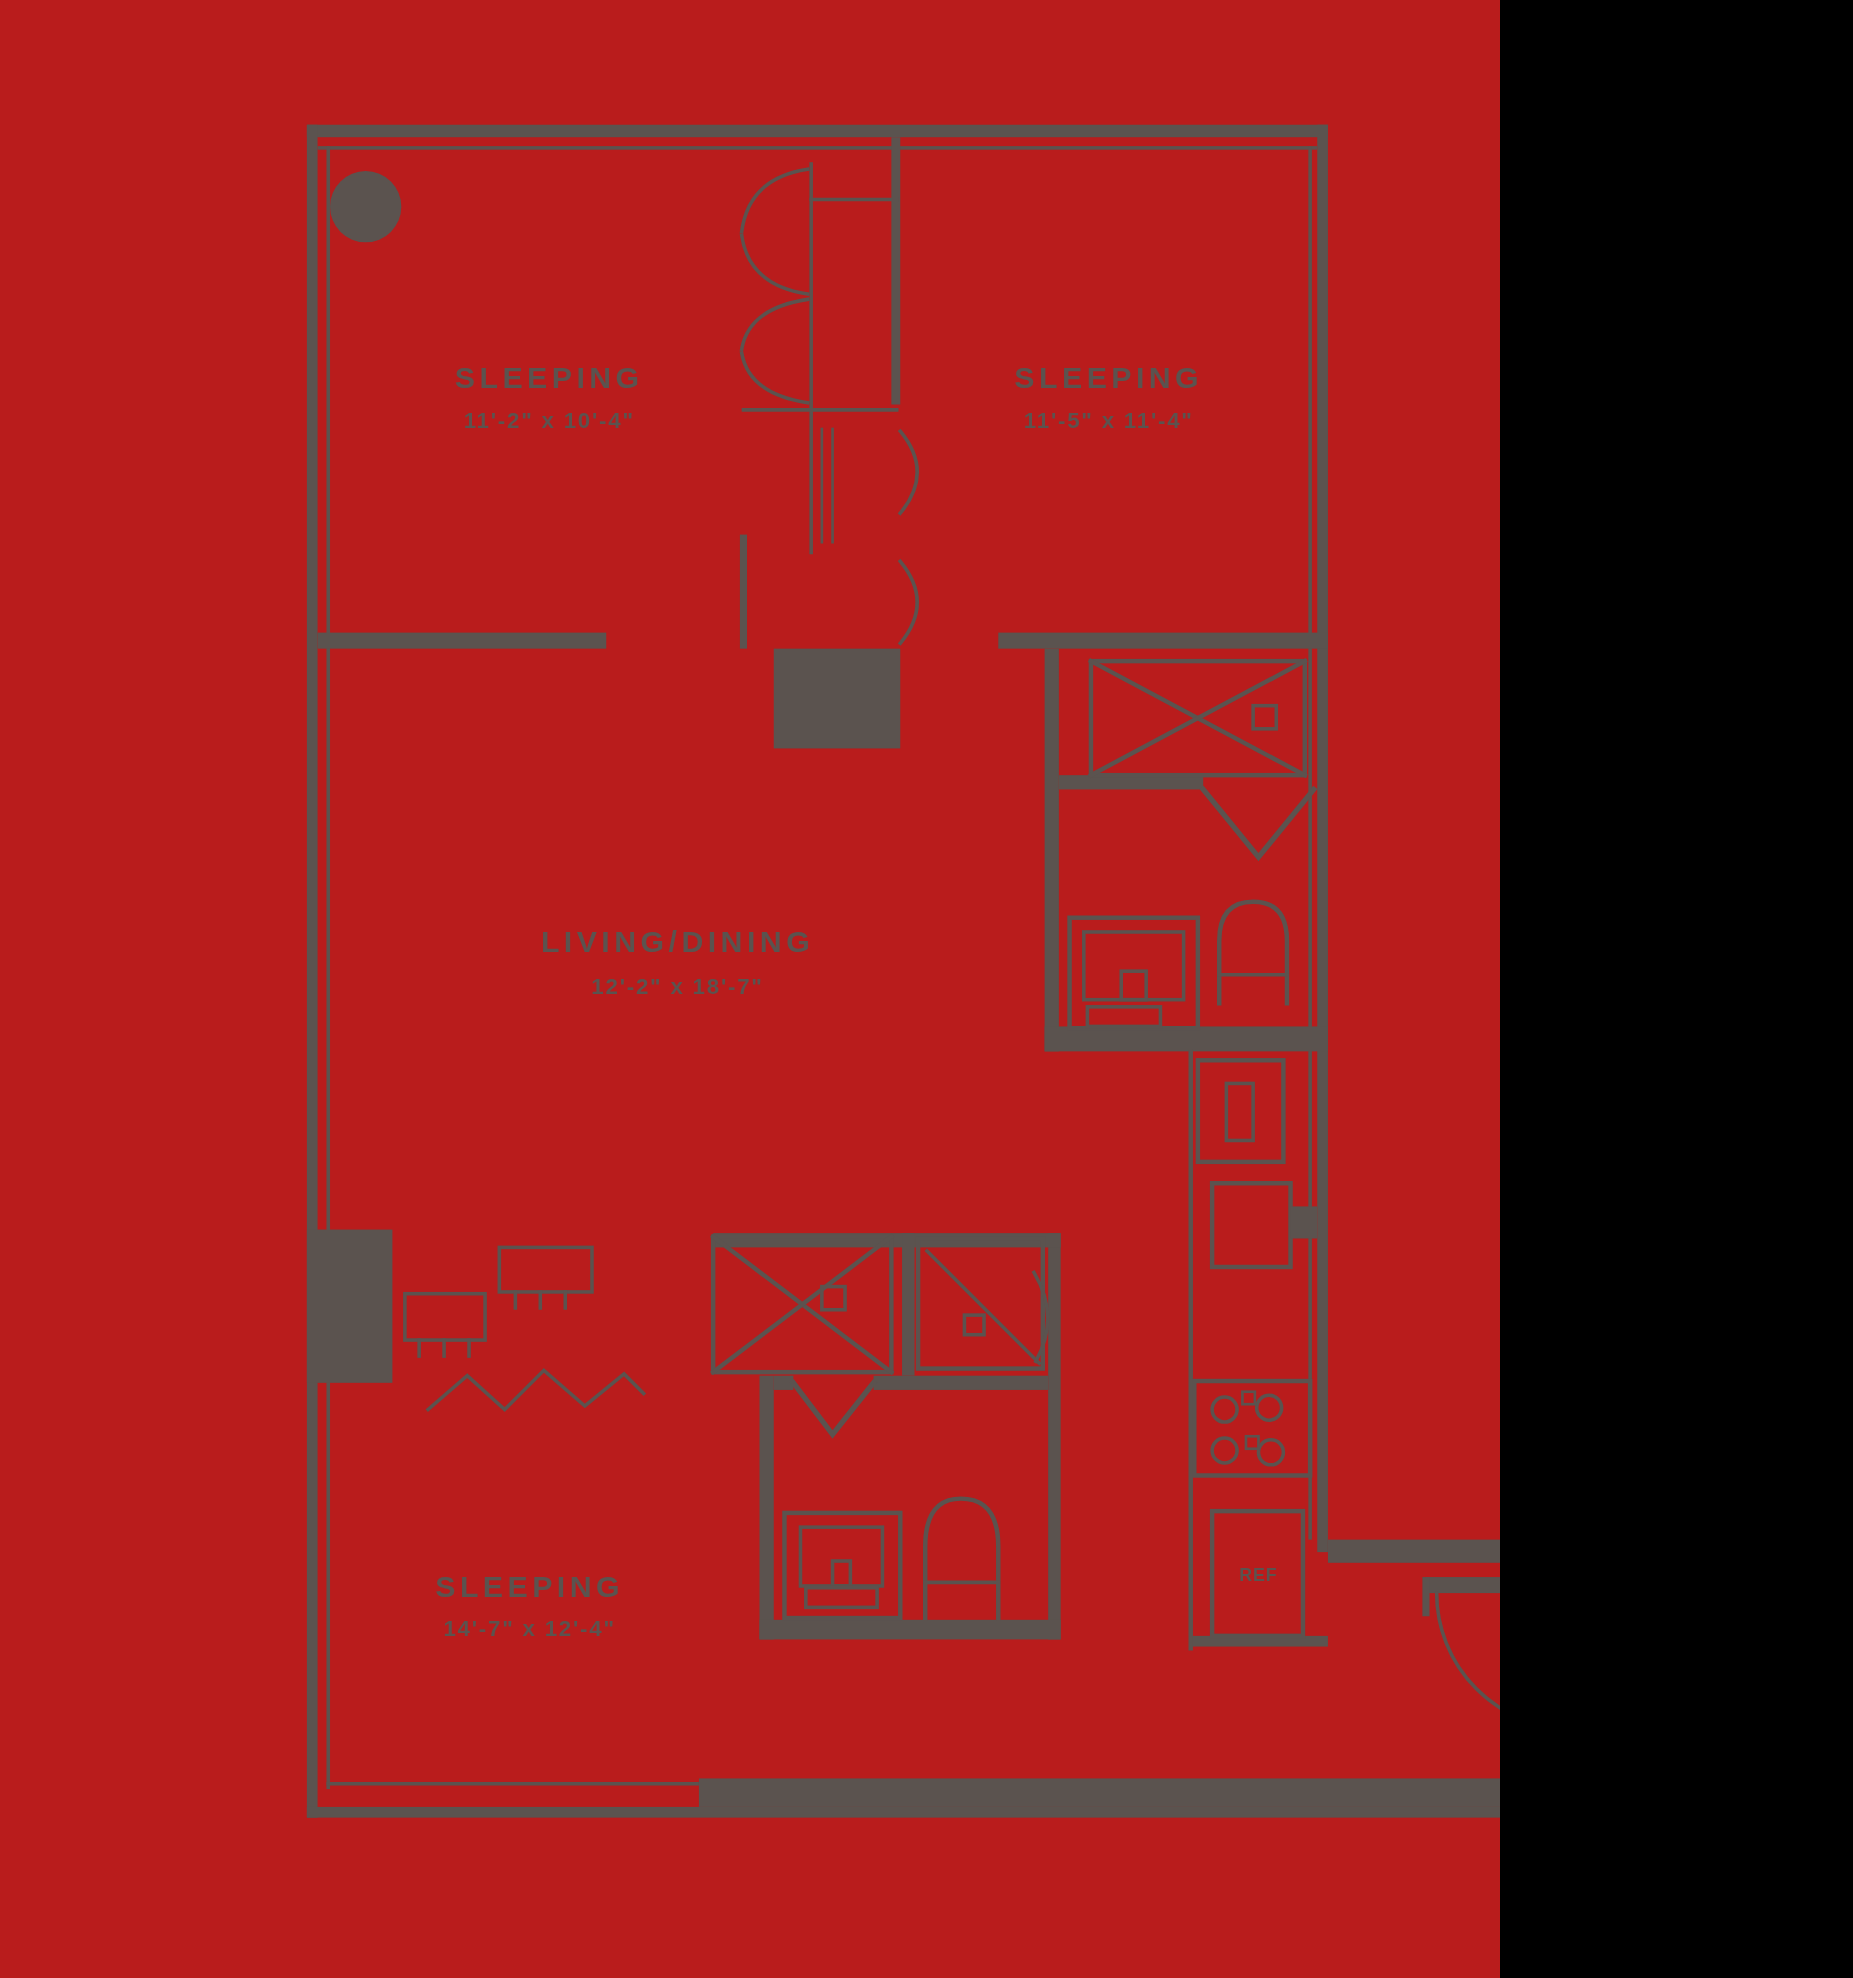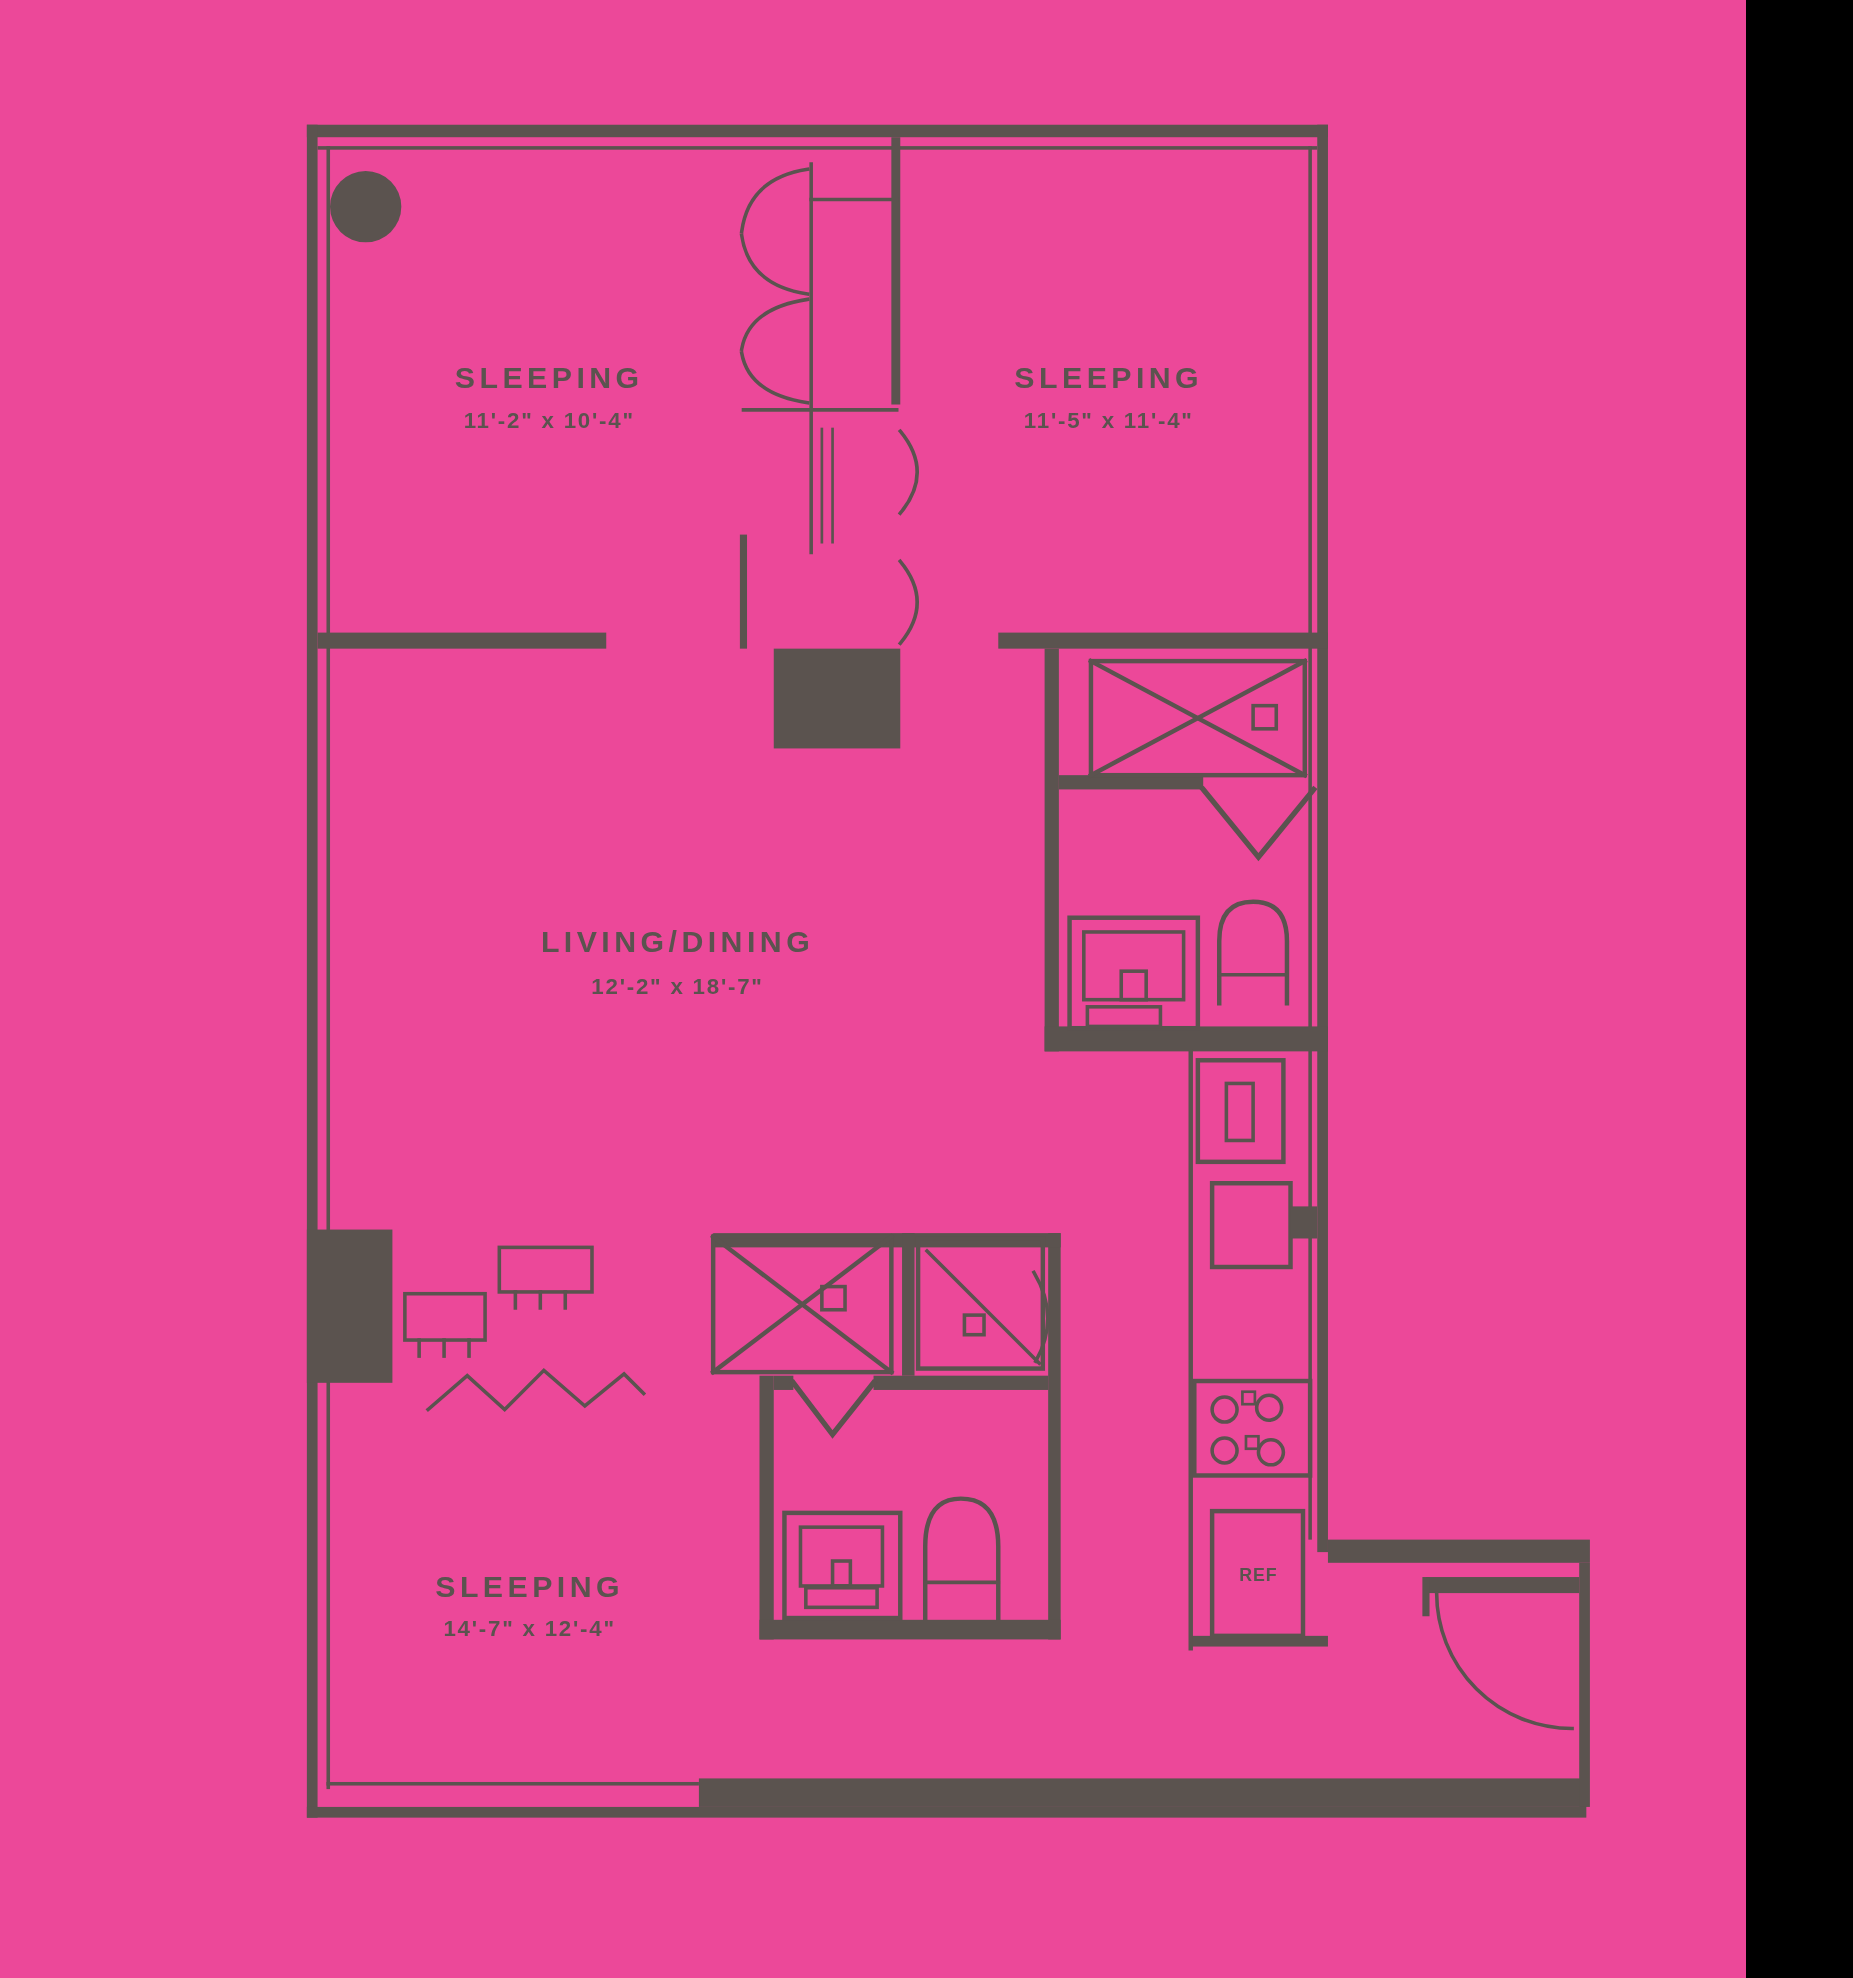--- a/index.html
+++ b/index.html
@@ -1,16 +1,16 @@
 <!DOCTYPE html>
 <html style="font-size:14.3px"><head>
 <meta charset="utf-8">
 <style>
   html,body{margin:0;padding:0;background:#000;}
-  .stage{position:relative;width:1746px;height:1978px;background:#ec4899;overflow:hidden;}
+  .stage{position:relative;width:1500px;height:1978px;background:#b91c1c;overflow:hidden;}
   svg{display:block;width:1854px;height:1978px;}
   .w{fill:#5b534f;stroke:none;}
   .s{fill:none;stroke:#5b534f;stroke-width:2.5;stroke-linecap:square;}
   .s2{fill:none;stroke:#5b534f;stroke-width:2;stroke-linecap:square;}
   .s15{fill:none;stroke:#5b534f;stroke-width:1.5;}
   .s3{fill:none;stroke:#5b534f;stroke-width:3;stroke-linecap:square;}
   text{fill:#5b534f;font-family:"Liberation Sans",sans-serif;}
   .room-name{font-size:17px;font-weight:700;letter-spacing:2.5px;text-anchor:middle;}
   .room-dims{font-size:12.5px;font-weight:700;letter-spacing:1px;text-anchor:middle;}
   .appliance-label{font-size:10px;font-weight:700;letter-spacing:.5px;text-anchor:middle;}

